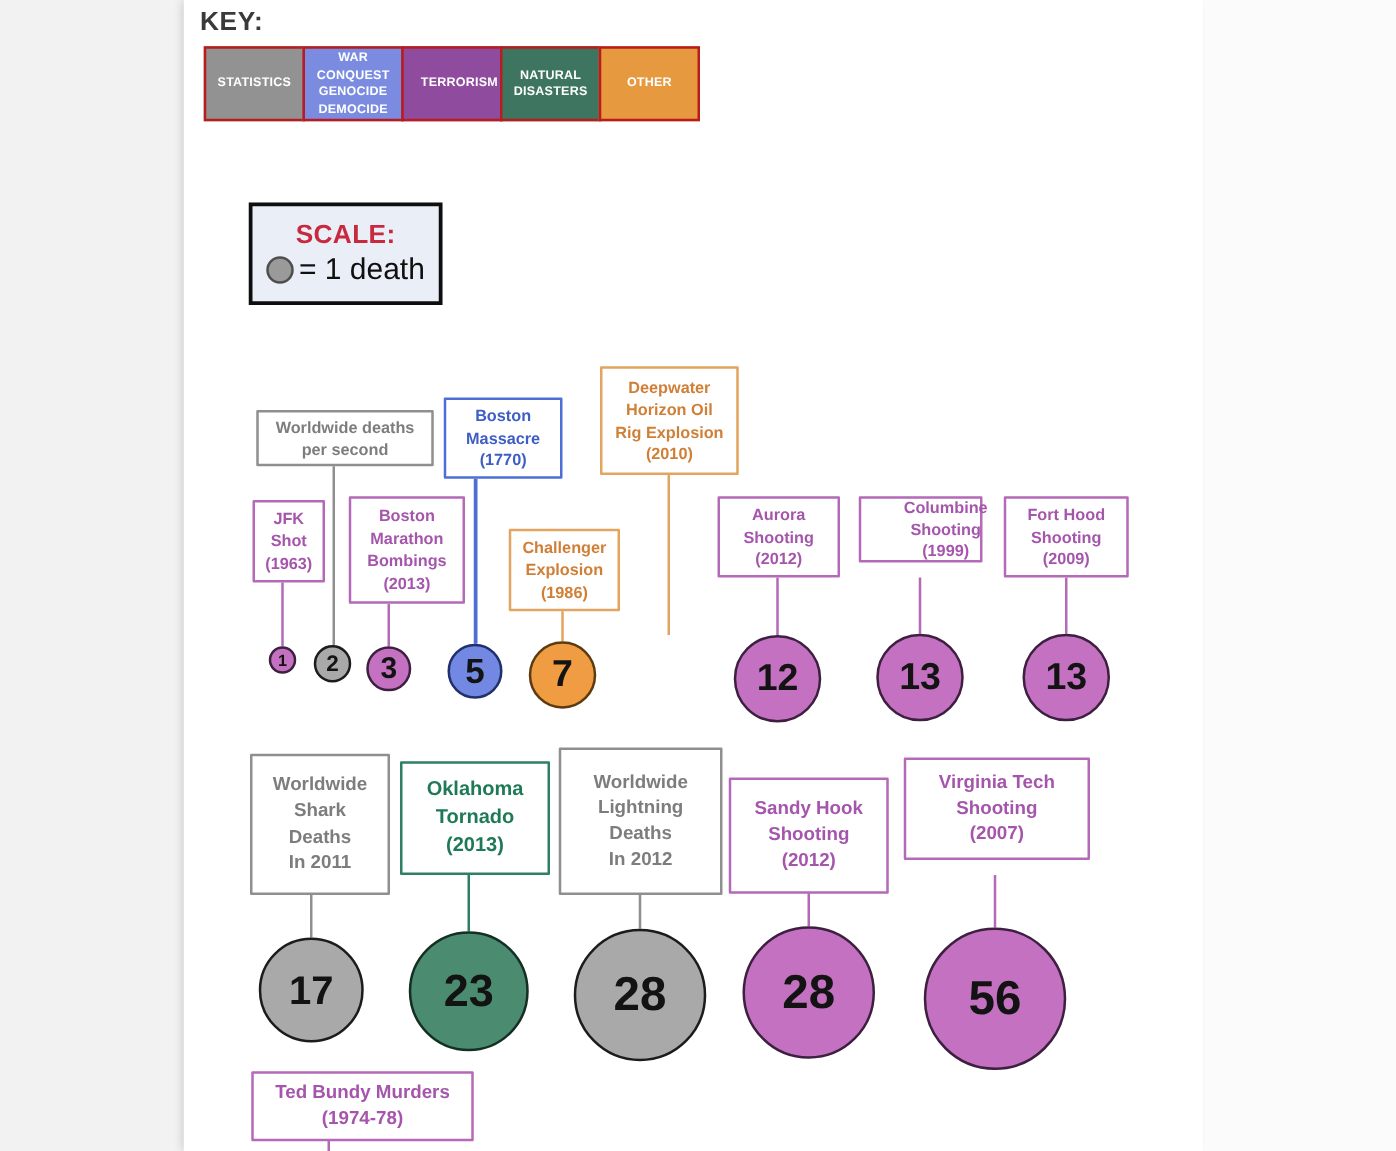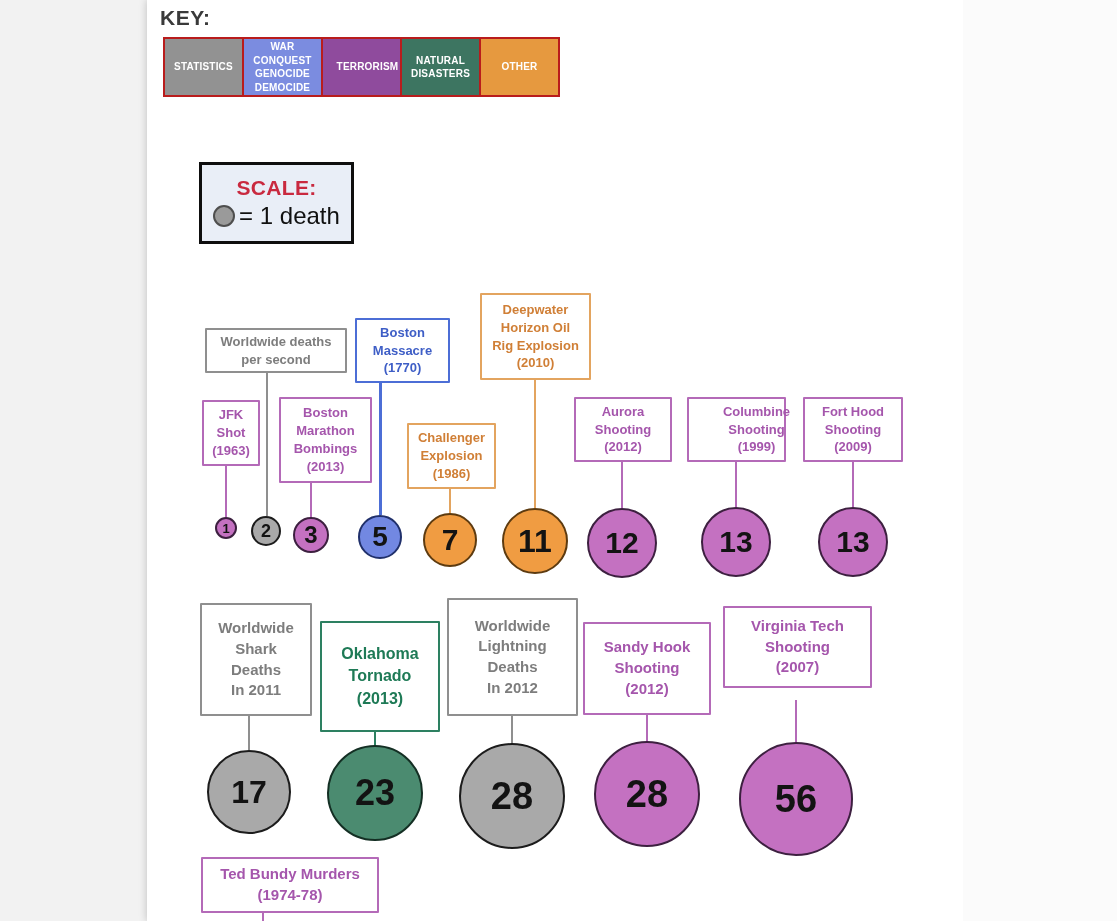--- a/index.html
+++ b/index.html
@@ -132,44 +132,43 @@
     <div class="connector other" style="left: 449px; top: 489px; width: 2px; height: 24px;"></div>
     <div class="elabel other" style="left: 407px; top: 423px; width: 89px; height: 66px; font-size: 13px;">Challenger
 Explosion
 (1986)</div>
     <div class="circle other" style="left: 423px; top: 513px; width: 54px; height: 54px; font-size: 30px;">7</div>
     <div class="connector other" style="left: 533.75px; top: 380px; width: 2.5px; height: 128px;"></div>
     <div class="elabel other" style="left: 480px; top: 293px; width: 111px; height: 87px; font-size: 13px;">Deepwater
 Horizon Oil
 Rig Explosion
 (2010)</div>
-    <div class="circle other" style="left: 502px; top: 508px; width: 66px; height: 66px; font-size: 32px;">11</div>
     <div class="connector terrorism" style="left: 621px; top: 462px; width: 2px; height: 46px;"></div>
     <div class="elabel terrorism" style="left: 574px; top: 397px; width: 98px; height: 65px; font-size: 13px;">Aurora
 Shooting
 (2012)</div>
     <div class="circle terrorism" style="left: 587px; top: 508px; width: 70px; height: 70px; font-size: 30px;">12</div>
     <div class="connector terrorism" style="left: 735px; top: 462px; width: 2px; height: 45px;"></div>
-    <div class="elabel terrorism" style="left: 687px; top: 397px; width: 99px; height: 65px; font-size: 13px; padding-left: 40px;">Columbine
+    <div class="elabel terrorism" style="left: 687px; top: 397px; width: 99px; height: 53px; font-size: 13px; padding-left: 40px;">Columbine
 Shooting
 (1999)</div>
     <div class="circle terrorism" style="left: 701px; top: 507px; width: 70px; height: 70px; font-size: 30px;">13</div>
     <div class="connector terrorism" style="left: 852px; top: 462px; width: 2px; height: 45px;"></div>
     <div class="elabel terrorism" style="left: 803px; top: 397px; width: 100px; height: 65px; font-size: 13px;">Fort Hood
 Shooting
 (2009)</div>
     <div class="circle terrorism" style="left: 818px; top: 507px; width: 70px; height: 70px; font-size: 30px;">13</div>
     <div class="connector statistics" style="left: 247.75px; top: 716px; width: 2.5px; height: 34px;"></div>
     <div class="elabel statistics" style="left: 200px; top: 603px; width: 112px; height: 113px; font-size: 15px;">Worldwide
 Shark
 Deaths
 In 2011</div>
     <div class="circle statistics" style="left: 207px; top: 750px; width: 84px; height: 84px; font-size: 32px;">17</div>
     <div class="connector natural" style="left: 373.75px; top: 700px; width: 2.5px; height: 45px;"></div>
-    <div class="elabel natural" style="left: 320px; top: 609px; width: 120px; height: 111px; font-size: 16px; margin-top: 12px;">Oklahoma
+    <div class="elabel natural" style="left: 320px; top: 609px; width: 120px; height: 91px; font-size: 16px;">Oklahoma
 Tornado
 (2013)</div>
     <div class="circle natural" style="left: 327px; top: 745px; width: 96px; height: 96px; font-size: 36px;">23</div>
     <div class="connector statistics" style="left: 510.75px; top: 716px; width: 2.5px; height: 27px;"></div>
     <div class="elabel statistics" style="left: 447px; top: 598px; width: 131px; height: 118px; font-size: 15px;">Worldwide
 Lightning
 Deaths
 In 2012</div>
     <div class="circle statistics" style="left: 459px; top: 743px; width: 106px; height: 106px; font-size: 38px;">28</div>
     <div class="connector terrorism" style="left: 645.75px; top: 699px; width: 2.5px; height: 42px;"></div>

